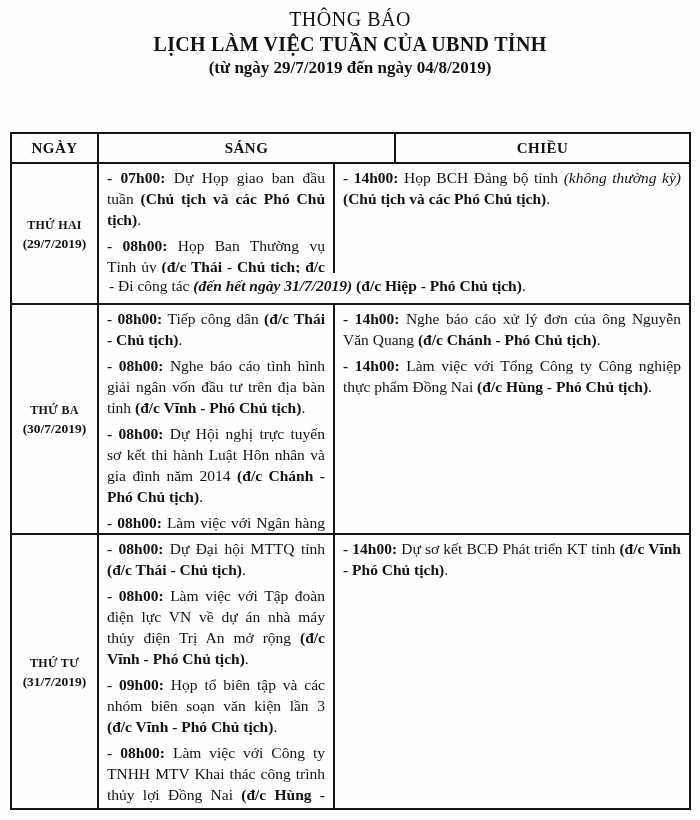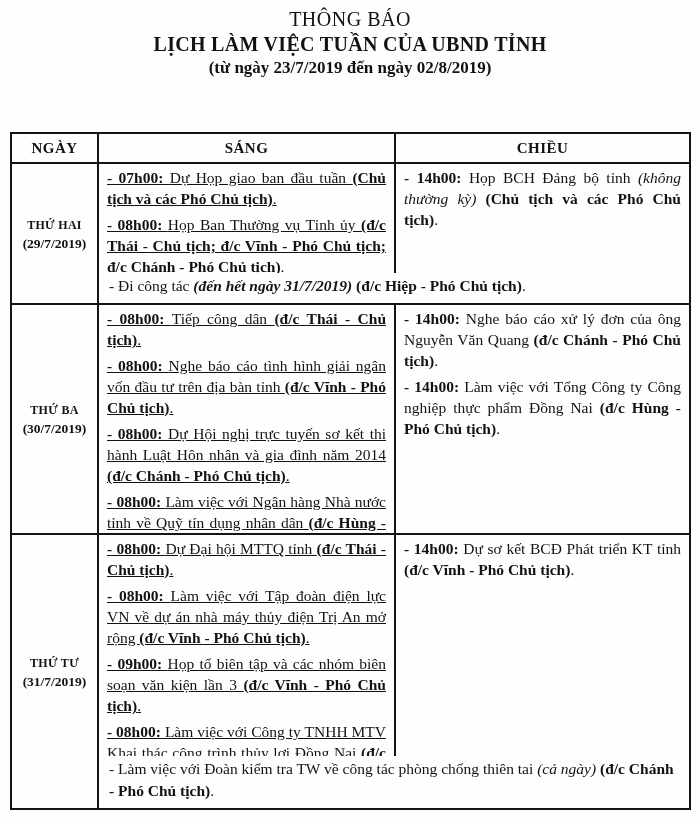--- a/index.html
+++ b/index.html
@@ -40,21 +40,21 @@
     width: 87px; flex: none; border-right: 2px solid #141414;
     display: flex; flex-direction: column; justify-content: center;
     align-items: center; text-align: center;
   }
   .dayname { font-weight: bold; font-size: 12px; line-height: 20px; letter-spacing: .3px; }
   .daydate { font-weight: bold; font-size: 13.5px; line-height: 18px; }
 
   .rightarea { flex: 1; display: flex; flex-direction: column; min-width: 0; }
   .halves { flex: 1; display: flex; min-height: 0; }
   .cell { padding: 3px 8px 2px 8px; overflow: hidden; }
-  .cell.morning { width: 297px; flex: none; border-right: 2px solid #141414; text-decoration: underline; }
+  .cell.morning { width: 236px; flex: none; border-right: 2px solid #141414; }
   .cell.afternoon { flex: 1; }
 
   .item {
     font-size: 15.5px; line-height: 21px;
     text-align: justify; margin-top: 5px;
   }
   .item:first-child { margin-top: 0; }
 
   .merged {
     flex: none; padding: 2px 8px 2px 10px;
@@ -67,21 +67,21 @@
   .seg-bi { font-weight: bold; font-style: italic; text-align: center; }
 </style>
 </head>
 <body>
 
 <div class="page">
 
   <div class="doc-header">
     <div class="doc-title">THÔNG BÁO</div>
     <div class="doc-subtitle">LỊCH LÀM VIỆC TUẦN CỦA UBND TỈNH</div>
-    <div class="doc-daterange">(từ ngày 23/7/2019 đến ngày 02/8/2019)</div>
+    <div class="doc-daterange">(từ ngày 29/7/2019 đến ngày 04/8/2019)</div>
   </div>
 
   <div class="tbl">
     <div class="hrow">
       <div class="hcell col-day">NGÀY</div>
       <div class="hcell col-morning">SÁNG</div>
       <div class="hcell col-afternoon">CHIỀU</div>
     </div>
     <div id="tbody">
         <div class="row" style="height: 141px;">
@@ -132,19 +132,18 @@
               <div class="cell morning">
                 <p class="item"><span class="seg-b">- 08h00: </span><span class="">Dự Đại hội MTTQ tỉnh </span><span class="seg-b">(đ/c Thái - Chủ tịch)</span><span class="">.</span></p>
                 <p class="item"><span class="seg-b">- 08h00: </span><span class="">Làm việc với Tập đoàn điện lực VN về dự án nhà máy thủy điện Trị An mở rộng </span><span class="seg-b">(đ/c Vĩnh - Phó Chủ tịch)</span><span class="">.</span></p>
                 <p class="item"><span class="seg-b">- 09h00: </span><span class="">Họp tổ biên tập và các nhóm biên soạn văn kiện lần 3 </span><span class="seg-b">(đ/c Vĩnh - Phó Chủ tịch)</span><span class="">.</span></p>
                 <p class="item"><span class="seg-b">- 08h00: </span><span class="">Làm việc với Công ty TNHH MTV Khai thác công trình thủy lợi Đồng Nai </span><span class="seg-b">(đ/c Hùng - Phó Chủ tịch)</span></p>
               </div>
               <div class="cell afternoon">
                 <p class="item"><span class="seg-b">- 14h00: </span><span class="">Dự sơ kết BCĐ Phát triển KT tỉnh </span><span class="seg-b">(đ/c Vĩnh - Phó Chủ tịch)</span><span class="">.</span></p>
               </div>
             </div>
-            <div class="merged" style="height: 52px;"><span class="">- Làm việc với Đoàn kiểm tra TW về công tác phòng chống thiên tai </span><span class="seg-i">(cả ngày) </span><span class="seg-b">(đ/c Chánh - Phó Chủ tịch)</span><span class="">.</span></div>
           </div>
         </div>
       </div>
   </div>
 
 </div>
 
 </body></html>

